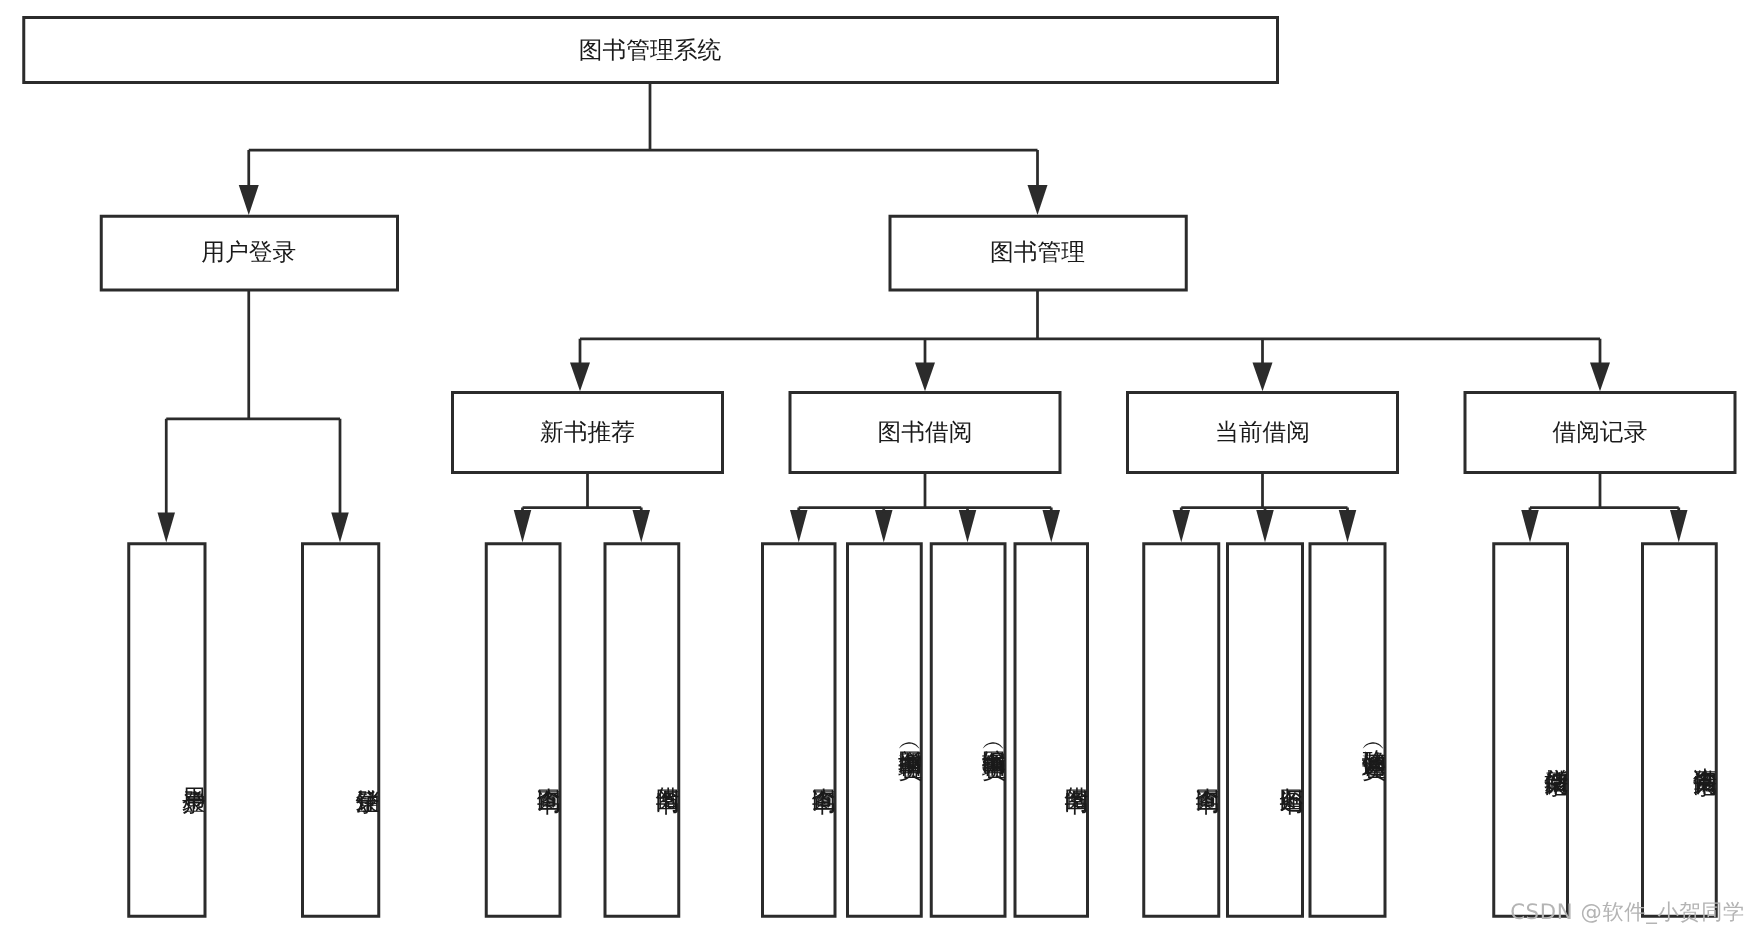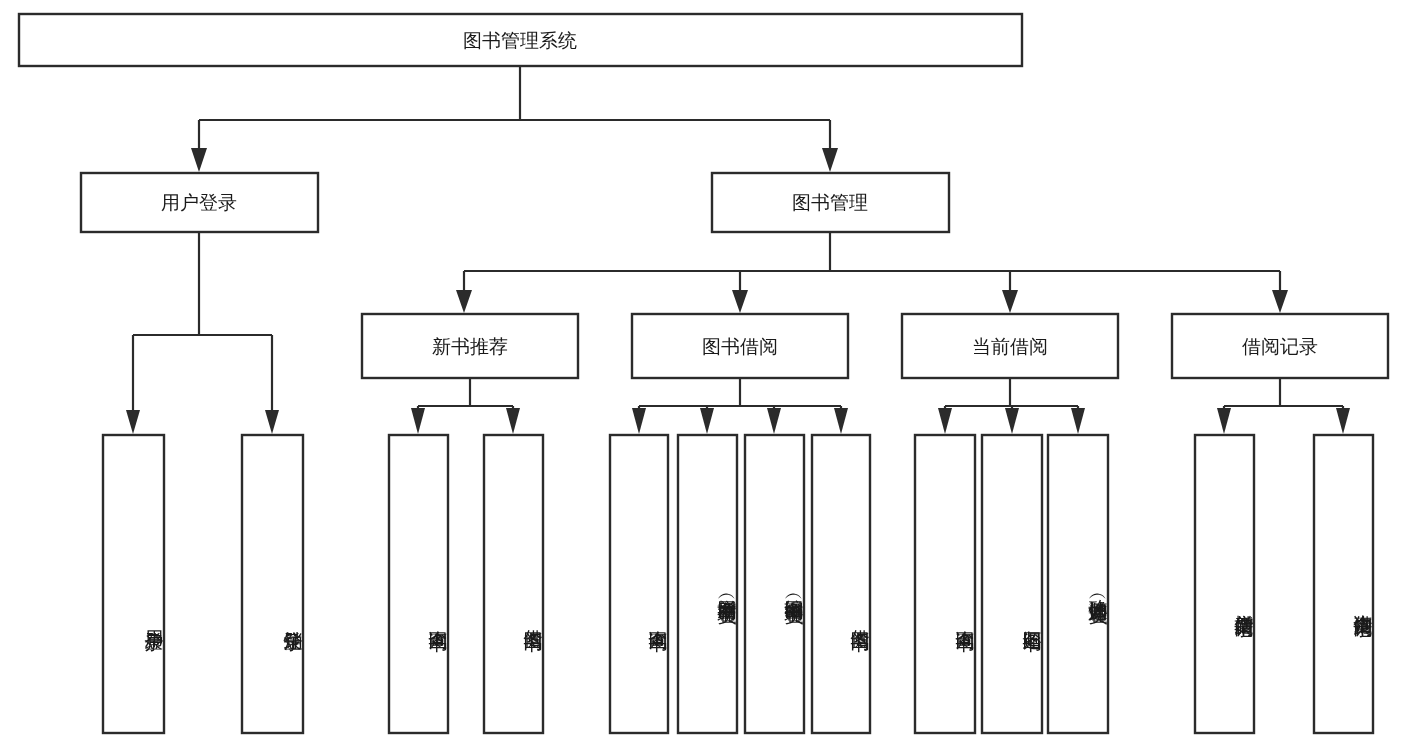--- a/index.html
+++ b/index.html
@@ -222,14 +222,15 @@
   <div class="vlabel" style="left:745px; top:444px; width:59px; height:289px;">编辑图书（管理员）</div>
   <div class="vlabel" style="left:812px; top:500px; width:58px; height:233px;">借阅图书</div>
 
   <div class="vlabel" style="left:915px; top:500px; width:60px; height:233px;">查询图书</div>
   <div class="vlabel" style="left:982px; top:500px; width:60px; height:233px;">归还图书</div>
   <div class="vlabel" style="left:1048px; top:444px; width:60px; height:289px;">确认归还（管理员）</div>
 
   <div class="vlabel" style="left:1195px; top:470px; width:59px; height:263px;">新增借阅记录</div>
   <div class="vlabel" style="left:1314px; top:470px; width:59px; height:263px;">查询借阅记录</div>
 
+  <div class="watermark">CSDN @软件_小贺同学</div>
 
 </div>
 
 </body></html>

